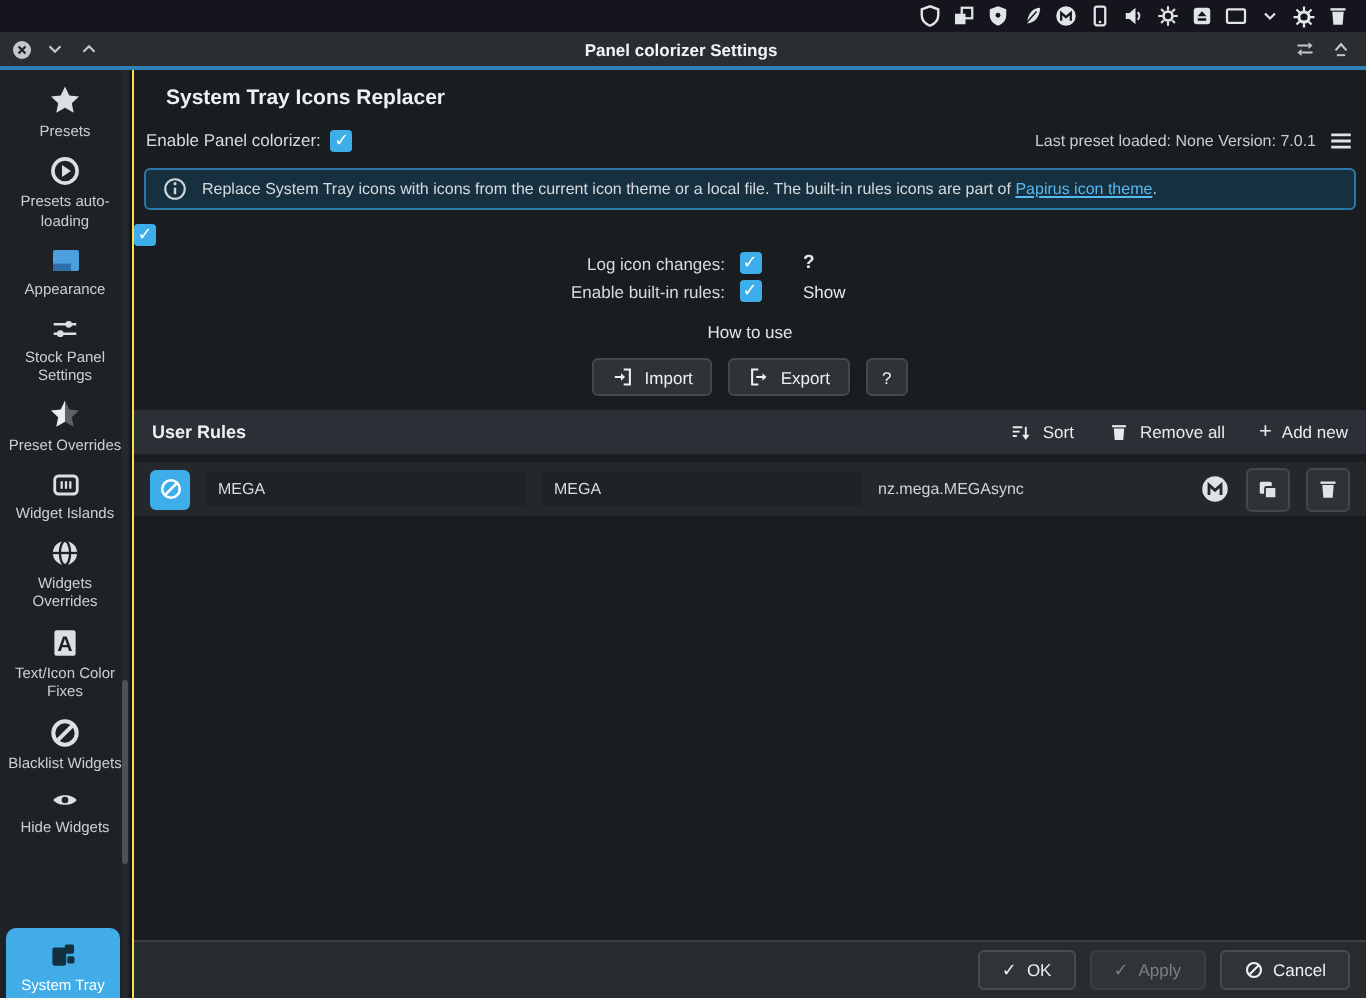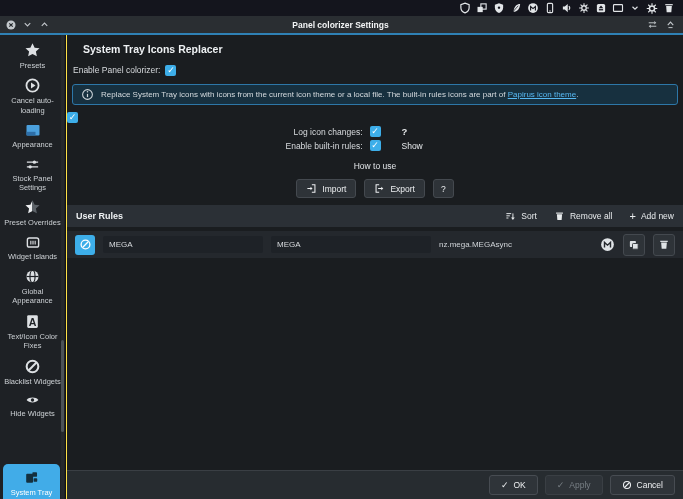--- a/index.html
+++ b/index.html
@@ -214,21 +214,21 @@
           </span>
         <span class="lbl">Presets</span>
       </div>
       <div class="sitem">
         <span>
             <svg width="17" height="17" viewBox="0 0 16 16">
               <circle cx="8" cy="8" r="5.7" fill="none" stroke="#dde0e3" stroke-width="1.7"></circle>
               <path d="M6.6 5.2l4.2 2.8-4.2 2.8z" fill="#dde0e3"></path>
             </svg>
           </span>
-        <span class="lbl">Cancel auto-loading</span>
+        <span class="lbl">Presets auto-loading</span>
       </div>
       <div class="sitem">
         <span>
             <svg width="18" height="16" viewBox="0 0 16 16">
               <rect x="1.5" y="3" width="13" height="10.5" rx="1" fill="#4ba0dd"></rect>
               <rect x="1.5" y="9.8" width="9" height="3.7" fill="#2d6ea8"></rect>
             </svg>
           </span>
         <span class="lbl">Appearance</span>
       </div>
@@ -266,21 +266,21 @@
         <span class="lbl">Widget Islands</span>
       </div>
       <div class="sitem">
         <span>
             <svg width="17" height="17" viewBox="0 0 16 16">
               <circle cx="8" cy="8" r="5.7" fill="#dde0e3"></circle>
               <ellipse cx="8" cy="8" rx="2.4" ry="5.7" fill="none" stroke="#1e2125" stroke-width="1.1"></ellipse>
               <path d="M2.3 8h11.4" stroke="#1e2125" stroke-width="1.1"></path>
             </svg>
           </span>
-        <span class="lbl">Global Appearance</span>
+        <span class="lbl">Widgets Overrides</span>
       </div>
       <div class="sitem">
         <span>
             <svg width="17" height="17" viewBox="0 0 16 16">
               <rect x="3" y="2" width="10" height="12" rx="1.2" fill="#dde0e3"></rect>
               <text x="8" y="11.8" text-anchor="middle" font-size="10" font-weight="bold" fill="#1e2125" font-family="Liberation Sans, sans-serif">A</text>
             </svg>
           </span>
         <span class="lbl">Text/Icon Color Fixes</span>
       </div>
@@ -318,20 +318,28 @@
   </div>
 
   <div class="content">
     <div class="page-title">System Tray Icons Replacer</div>
 
     <div class="header-row">
       <div class="header-left">
         <span>Enable Panel colorizer:</span>
         <span class="cb">
             <span>✓</span>
+          </span>
+      </div>
+      <div class="header-right">
+        <span>Last preset loaded: None Version: 7.0.1</span>
+        <span>
+            <svg width="13" height="13" viewBox="0 0 16 16">
+              <path d="M2 4.2h12M2 8h12M2 11.8h12" stroke="#dfe3e6" stroke-width="1.7"></path>
+            </svg>
           </span>
       </div>
     </div>
 
     <div class="banner">
       <span>
           <svg width="13" height="13" viewBox="0 0 16 16">
             <circle cx="8" cy="8" r="6" fill="none" stroke="#cfd6db" stroke-width="1.3"></circle>
             <path d="M8 7.2v4" stroke="#cfd6db" stroke-width="1.5"></path>
             <circle cx="8" cy="4.7" r=".95" fill="#cfd6db"></circle>

